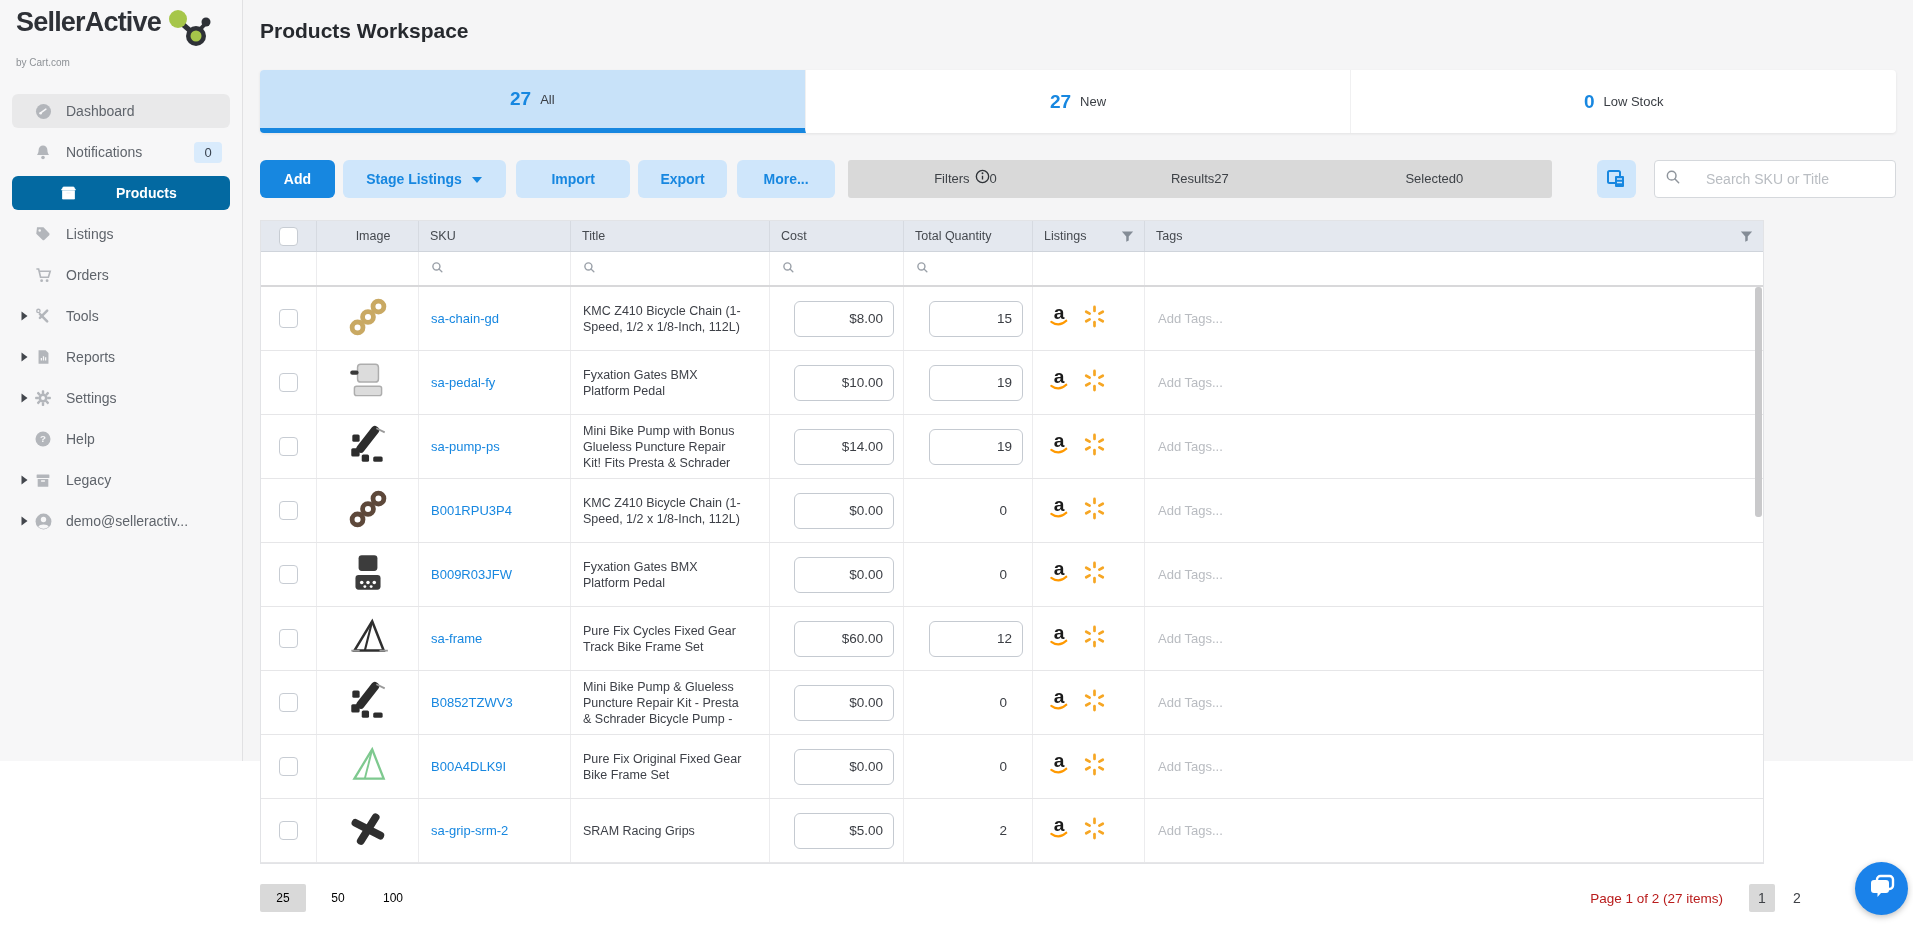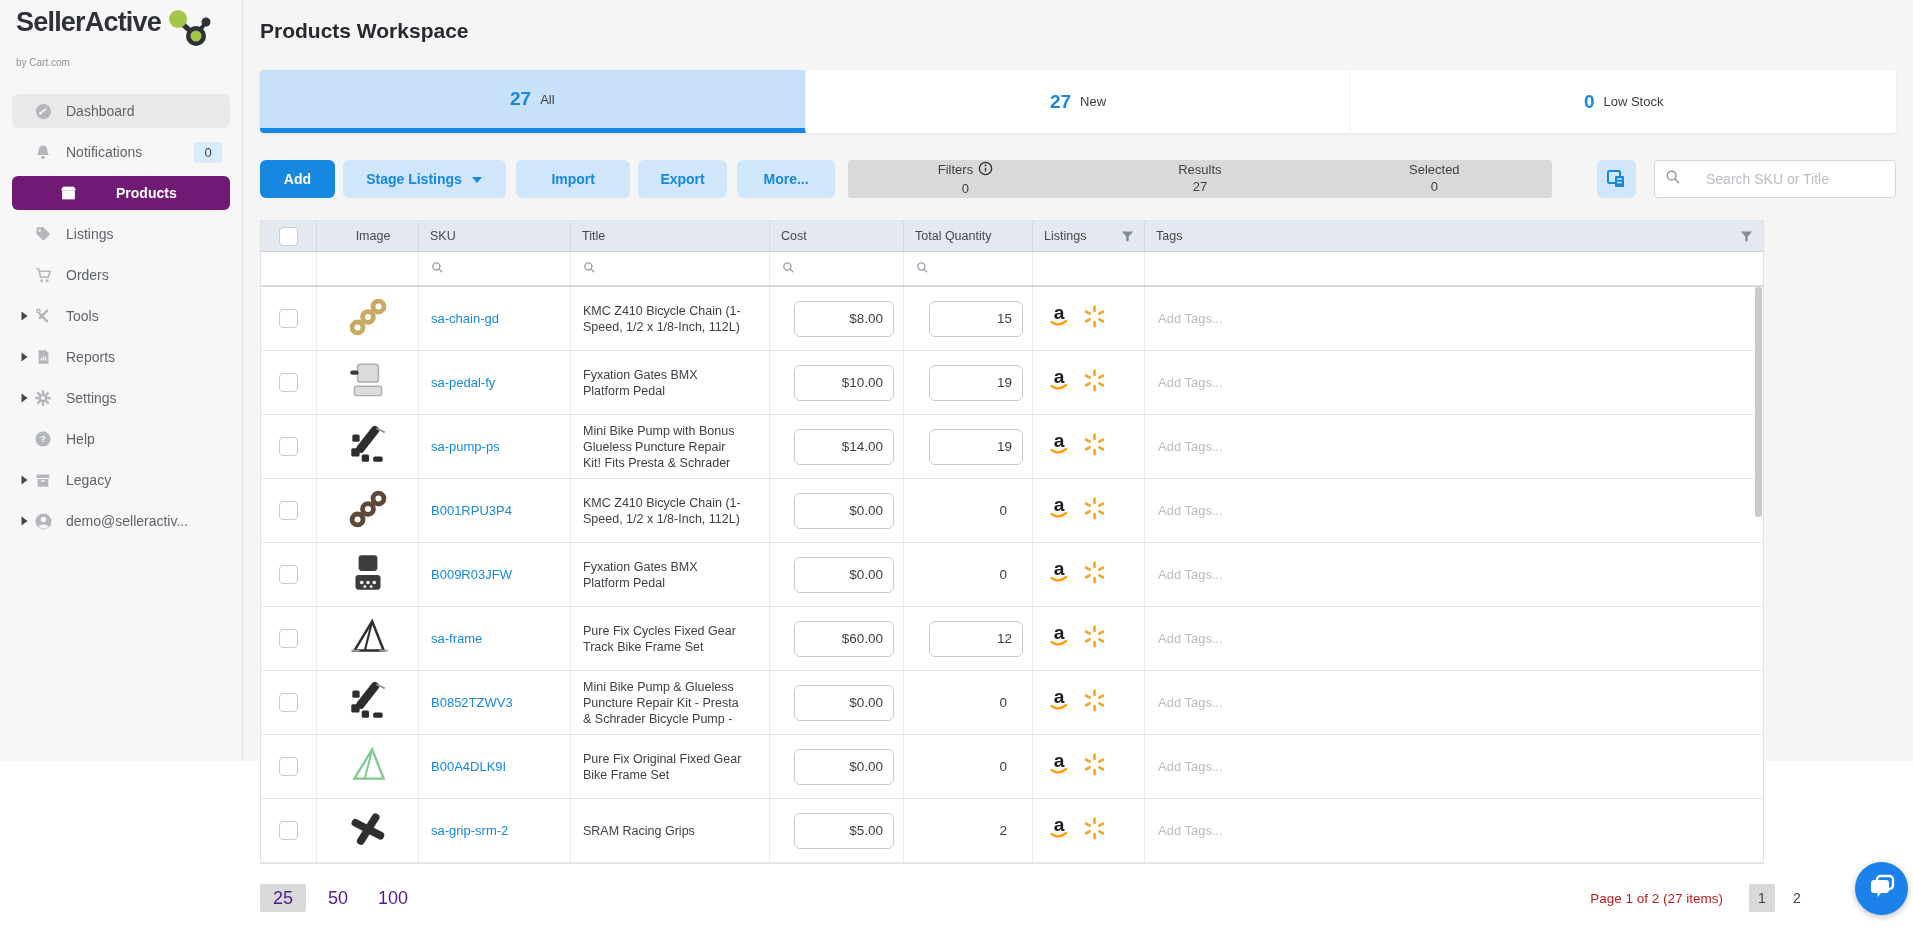--- a/index.html
+++ b/index.html
@@ -10,21 +10,21 @@
   .sidebar{position:absolute;top:0;left:0;width:242px;height:761px;background:#f7f7f8;border-right:1px solid #e1e1e3;z-index:3;}
   .logo-wrap{padding:8px 12px 2px 16px;}
   .logo-row{display:flex;align-items:flex-start;gap:4px;}
   .logo-text{font-size:27px;font-weight:bold;color:#2e3137;letter-spacing:-0.8px;line-height:1.1;}
   .logo-tag{font-size:10px;color:#8d9196;margin-top:1px;}
   .side-nav{margin-top:24px;padding:0 12px;}
   .nav-item{display:flex;align-items:center;height:34px;margin-bottom:7px;border-radius:6px;padding:0 8px 0 4px;color:#5f646b;font-size:14px;cursor:pointer;}
   .nav-item .caret{width:16px;display:flex;justify-content:center;align-items:center;flex:0 0 16px;}
   .nav-item .nic{width:22px;display:flex;justify-content:center;align-items:center;flex:0 0 22px;margin-right:12px;}
   .nav-item.highlighted{background:#e9e9ea;}
-  .nav-item.active{background:#701a75;color:#fff;font-weight:bold;gap:25px;}
+  .nav-item.active{background:#0369a1;color:#fff;font-weight:bold;gap:25px;}
   .nav-item.active svg .ink{fill:#fff;stroke:#fff;}
   .badge{margin-left:auto;background:#d9ebfc;color:#3a434f;font-size:13px;min-width:14px;text-align:center;padding:3px 7px;border-radius:4px;}
 
   
   .main{position:absolute;left:243px;top:0;width:1670px;height:929px;z-index:2;}
   .page-title{margin:19px 0 0 17px;font-size:21px;font-weight:800;color:#26292e;}
   .tabs{margin:27px 17px 0;display:flex;width:1636px;height:63px;background:#fff;border-radius:4px;box-shadow:0 1px 3px rgba(0,0,0,.08);}
   .tab{flex:1;display:flex;align-items:center;justify-content:center;gap:9px;border-right:1px solid #f0f0f1;cursor:pointer;box-sizing:border-box;}
   .tab:last-child{border-right:none;}
   .tab.active{background:#c8e2f9;border-bottom:5px solid #1787e0;border-radius:4px 0 0 4px;}
@@ -33,21 +33,21 @@
 
   .toolbar{margin:27px 0 0 17px;display:flex;align-items:center;height:38px;width:1636px;}
   .btn{height:38px;border:none;border-radius:6px;font-weight:700;font-size:14px;cursor:pointer;font-family:inherit;display:flex;align-items:center;justify-content:center;gap:9px;box-sizing:border-box;}
   .btn.primary{background:#1787e0;color:#fff;width:76px;}
   .btn.light{background:#cfe6fb;color:#1787e0;}
   .w-stage{width:166px;margin-left:8px;}
   .w-import{width:116px;margin-left:10px;}
   .w-export{width:90px;margin-left:8px;}
   .w-more{width:100px;margin-left:10px;}
   .stats{display:flex;background:#d9d9d9;border-radius:3px;height:38px;margin-left:13px;width:716px;}
-  .stat{flex:1;display:flex;flex-direction:column;align-items:center;justify-content:center;font-size:13px;color:#3e4247;line-height:1.3;}
+  .stat{flex:1;display:flex;flex-direction:row;align-items:center;justify-content:center;font-size:13px;color:#3e4247;line-height:1.3;}
   .stat .s-top{display:flex;align-items:center;gap:5px;}
   .col-btn{width:40px;height:38px;background:#cfe6fb;border:none;border-radius:6px;margin-left:45px;display:flex;align-items:center;justify-content:center;cursor:pointer;}
   .search{margin-left:18px;width:246px;height:38px;background:#fff;border:1px solid #d5d8dc;border-radius:4px;display:flex;align-items:center;padding:0 10px;gap:23px;box-sizing:border-box;}
   .search input{border:none;outline:none;font-size:14px;color:#4a4e54;width:100%;background:transparent;font-family:inherit;}
   .search input::placeholder{color:#b9bdc2;}
 
   
   .grid{margin:22px 0 0 17px;width:1504px;border:1px solid #e2e3e6;box-sizing:border-box;background:#fff;position:relative;}
   .g-header{display:flex;height:30px;background:#e4e8ef;border-bottom:1px solid #cfd4db;align-items:stretch;font-size:12.5px;color:#45494f;}
   .g-header .cell{display:flex;align-items:center;padding-left:11px;border-right:1px solid #d6dae1;box-sizing:border-box;}
@@ -72,21 +72,21 @@
   .cell-input{border:1px solid #c5cad1;border-radius:6px;height:36px;box-sizing:border-box;text-align:right;font-size:13.5px;color:#3b3e44;padding:0 10px;font-family:inherit;background:#fff;outline:none;}
   .cell-input.cost{width:100px;}
   .cell-input.qty{width:94px;}
   .qty-plain{font-size:13.5px;color:#3b3e44;padding-right:16px;}
   .add-tags{color:#b9bcc1;font-size:13px;cursor:pointer;}
   .hdr-funnel{margin-left:auto;margin-right:9px;display:flex;align-items:center;cursor:pointer;}
   .scrollbar{position:absolute;right:1px;top:66px;width:7px;height:230px;background:#c9c9cb;border-radius:3px;}
 
   
   .pager{margin:20px 0 0 17px;width:1636px;display:flex;align-items:center;}
-  .size-box{min-width:34px;height:28px;display:flex;align-items:center;justify-content:center;font-size:18px;color:#4c1d95;border-radius:2px;margin-right:9px;cursor:pointer;padding:0 6px;}
+  .size-box{min-width:34px;height:28px;display:flex;align-items:center;justify-content:center;font-size:12px;color:#000000;border-radius:2px;margin-right:9px;cursor:pointer;padding:0 6px;}
   .size-box.active{background:#d9d9d9;}
   .pager-right{margin-left:auto;display:flex;align-items:center;margin-right:86px;}
   .page-info{font-size:13.5px;color:#b91c1c;margin-right:17px;}
   .page-box{min-width:26px;height:28px;display:flex;align-items:center;justify-content:center;font-size:14px;color:#3f4247;border-radius:2px;margin-left:9px;cursor:pointer;}
   .page-box.active{background:#d9d9d9;}
 
   .chat-fab{position:absolute;right:5px;bottom:14px;width:53px;height:53px;border-radius:50%;background:#1a82ea;display:flex;align-items:center;justify-content:center;cursor:pointer;z-index:5;box-shadow:0 2px 6px rgba(0,0,0,.25);}
 </style>
 </head>
 <body>

